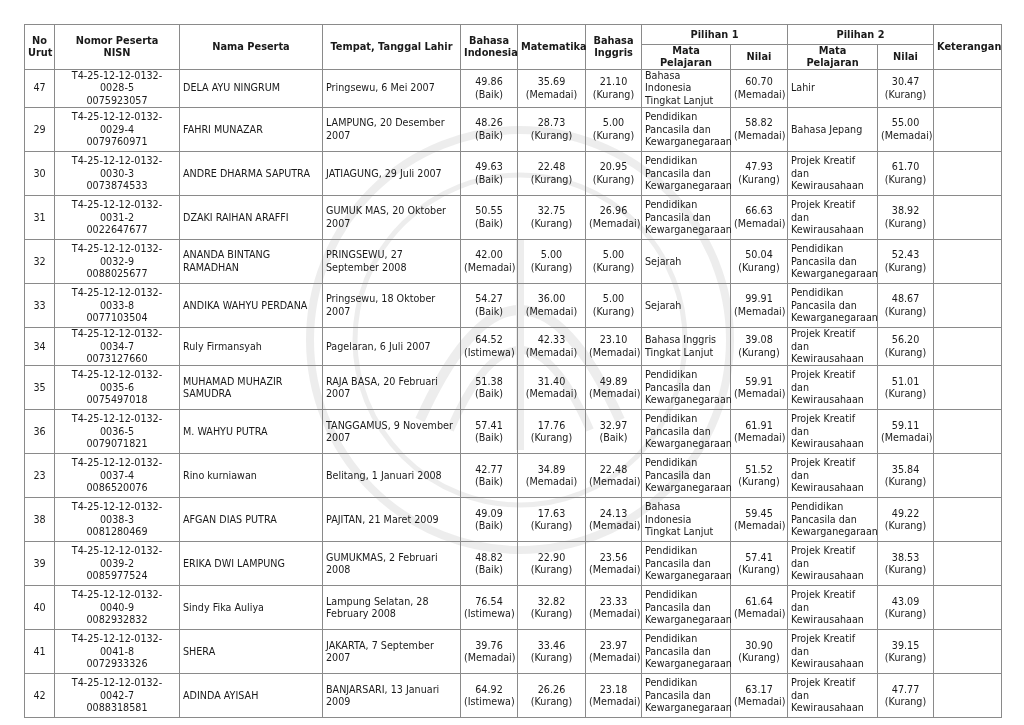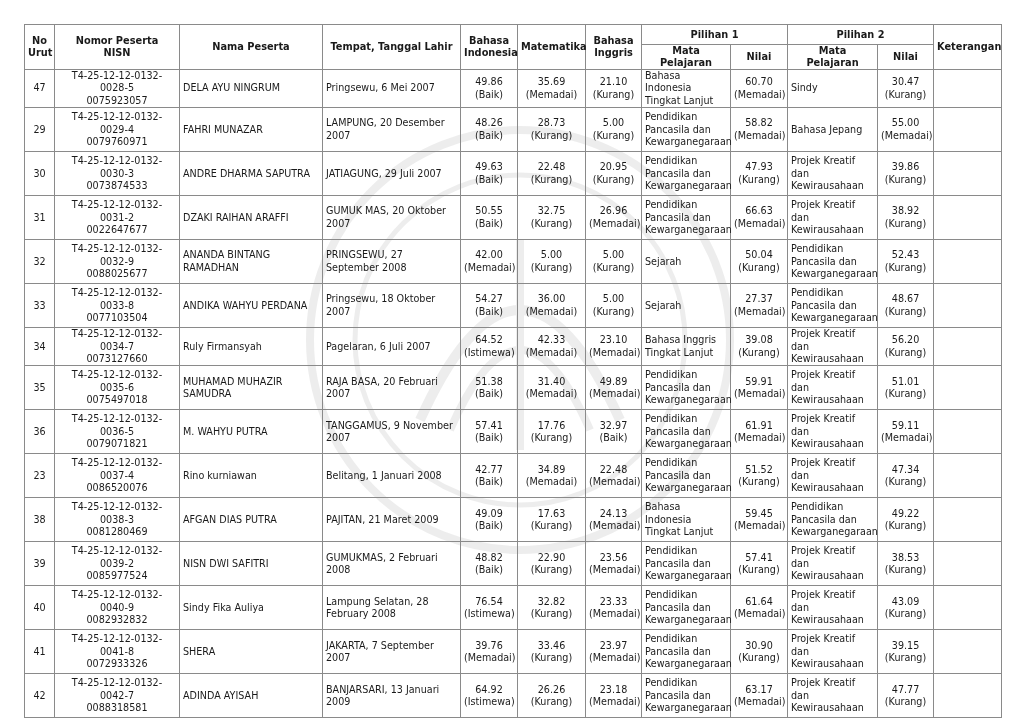--- a/index.html
+++ b/index.html
@@ -88,21 +88,21 @@
         </td>
         <td class="c">
           <span class="num">21.10</span>
           <span class="cat">(Kurang)</span>
         </td>
         <td class="l">Bahasa Indonesia Tingkat Lanjut</td>
         <td class="c">
           <span class="num">60.70</span>
           <span class="cat">(Memadai)</span>
         </td>
-        <td class="l">Sindy</td>
+        <td class="l">Lahir</td>
         <td class="c">
           <span class="num">30.47</span>
           <span class="cat">(Kurang)</span>
         </td>
         <td class="l"></td>
       </tr>
       <tr class="r3">
         <td class="c">29</td>
         <td class="c">
           <span style="display:block">T4-25-12-12-0132-0029-4</span>
@@ -154,21 +154,21 @@
           <span class="num">20.95</span>
           <span class="cat">(Kurang)</span>
         </td>
         <td class="l">Pendidikan Pancasila dan Kewarganegaraan</td>
         <td class="c">
           <span class="num">47.93</span>
           <span class="cat">(Kurang)</span>
         </td>
         <td class="l">Projek Kreatif dan Kewirausahaan</td>
         <td class="c">
-          <span class="num">39.86</span>
+          <span class="num">61.70</span>
           <span class="cat">(Kurang)</span>
         </td>
         <td class="l"></td>
       </tr>
       <tr class="r3">
         <td class="c">31</td>
         <td class="c">
           <span style="display:block">T4-25-12-12-0132-0031-2</span>
           <span style="display:block">0022647677</span>
         </td>
@@ -245,21 +245,21 @@
         <td class="c">
           <span class="num">36.00</span>
           <span class="cat">(Memadai)</span>
         </td>
         <td class="c">
           <span class="num">5.00</span>
           <span class="cat">(Kurang)</span>
         </td>
         <td class="l">Sejarah</td>
         <td class="c">
-          <span class="num">27.37</span>
+          <span class="num">99.91</span>
           <span class="cat">(Memadai)</span>
         </td>
         <td class="l">Pendidikan Pancasila dan Kewarganegaraan</td>
         <td class="c">
           <span class="num">48.67</span>
           <span class="cat">(Kurang)</span>
         </td>
         <td class="l"></td>
       </tr>
       <tr class="r2">
@@ -378,21 +378,21 @@
           <span class="num">22.48</span>
           <span class="cat">(Memadai)</span>
         </td>
         <td class="l">Pendidikan Pancasila dan Kewarganegaraan</td>
         <td class="c">
           <span class="num">51.52</span>
           <span class="cat">(Kurang)</span>
         </td>
         <td class="l">Projek Kreatif dan Kewirausahaan</td>
         <td class="c">
-          <span class="num">47.34</span>
+          <span class="num">35.84</span>
           <span class="cat">(Kurang)</span>
         </td>
         <td class="l"></td>
       </tr>
       <tr class="r3">
         <td class="c">38</td>
         <td class="c">
           <span style="display:block">T4-25-12-12-0132-0038-3</span>
           <span style="display:block">0081280469</span>
         </td>
@@ -421,21 +421,21 @@
           <span class="cat">(Kurang)</span>
         </td>
         <td class="l"></td>
       </tr>
       <tr class="r3">
         <td class="c">39</td>
         <td class="c">
           <span style="display:block">T4-25-12-12-0132-0039-2</span>
           <span style="display:block">0085977524</span>
         </td>
-        <td class="l">NISN DWI SAFITRI</td>
+        <td class="l">ERIKA DWI LAMPUNG</td>
         <td class="l">GUMUKMAS, 2 Februari 2008</td>
         <td class="c">
           <span class="num">48.82</span>
           <span class="cat">(Baik)</span>
         </td>
         <td class="c">
           <span class="num">22.90</span>
           <span class="cat">(Kurang)</span>
         </td>
         <td class="c">

